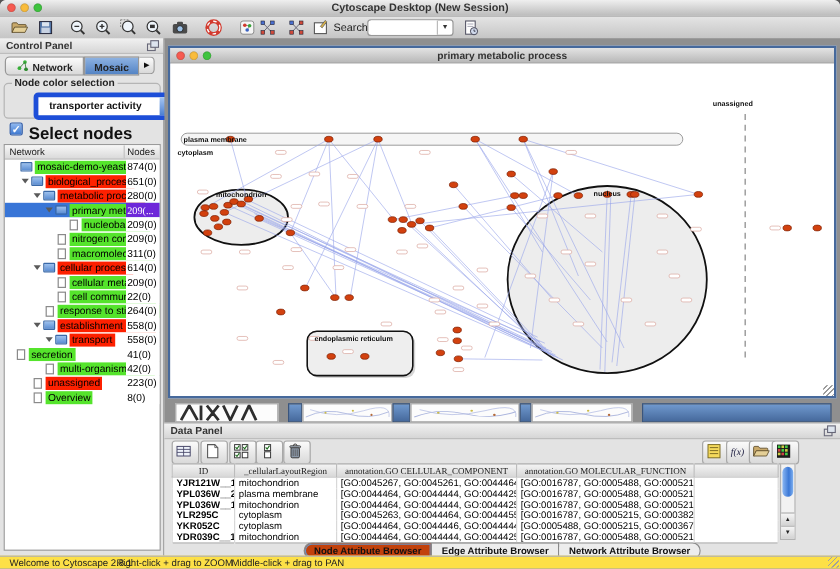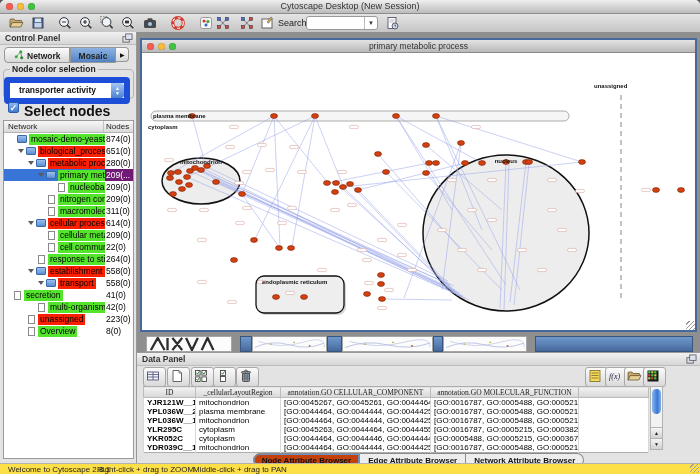--- a/index.html
+++ b/index.html
@@ -3,21 +3,21 @@
 <meta charset="utf-8">
 <style>
   html,body{margin:0;padding:0;background:#555;}
   #app{position:relative;width:700px;height:474px;font-family:"Liberation Sans",sans-serif;
        background:#e6e6e6;overflow:hidden;border-radius:5px 5px 0 0;}
   
   .titlebar{position:absolute;top:0;left:0;width:700px;height:13px;
     background:linear-gradient(#efefef,#bcbcbc);border-bottom:1px solid #8d8d8d;border-radius:5px 5px 0 0;}
   .light{position:absolute;top:3px;width:7px;height:7px;border-radius:50%;box-shadow:inset 0 0 1px rgba(0,0,0,.5);}
   .l-red{left:6px;background:#f75b51;}  .l-yel{left:17px;background:#f9bc3b;} .l-grn{left:28px;background:#3fc43f;}
-  .tb-title{position:absolute;left:0;right:0;top:1px;text-align:center;font-size:9px;font-weight:normal;color:#333;}
+  .tb-title{position:absolute;left:0;right:0;top:1px;text-align:center;font-size:9px;font-weight:bold;color:#333;}
   
   .toolbar{position:absolute;top:14px;left:0;width:700px;height:18px;
     background:linear-gradient(#e4e4e4,#c5c5c5);border-bottom:1px solid #959595;}
   .tb-icon{position:absolute;top:1px;width:16px;height:16px;}
   .tb-icon svg{width:16px;height:16px;}
   .search-label{position:absolute;left:278px;top:4px;font-size:9px;color:#222;}
   .search-box{position:absolute;left:306px;top:2px;width:70px;height:12px;background:#fff;border:1px solid #999;border-radius:3px;}
   .search-box input{position:absolute;left:2px;top:0px;width:52px;height:10px;border:none;font-size:8px;outline:none;font-family:"Liberation Sans",sans-serif;}
   .search-arrow{position:absolute;right:0;top:0;width:12px;height:12px;border-left:1px solid #bbb;font-size:6px;color:#333;text-align:center;line-height:12px;}
   
@@ -28,42 +28,42 @@
   .float-ic{position:absolute;right:3px;top:1px;width:11px;height:10px;}
   .cp-tabs{position:absolute;top:15px;left:4px;height:15px;display:flex;}
   .cp-tab{height:13px;font-size:8.5px;font-weight:bold;display:flex;align-items:center;gap:3px;padding:1px 8px 0 8px;
     border:1px solid #979797;background:linear-gradient(#fcfcfc,#d8d8d8);color:#222;}
   .cp-tab:first-child{border-radius:4px 0 0 4px;}
   .cp-tab.sel{background:linear-gradient(#8db2e2,#5383c4);}
   .cp-tab-arrow{width:13px;height:15px;border:1px solid #979797;border-left:none;border-radius:0 4px 4px 0;
     background:linear-gradient(#fcfcfc,#d8d8d8);font-size:6px;text-align:center;line-height:15px;color:#111;box-sizing:border-box;}
   .groupbox{position:absolute;left:3px;top:37px;width:129px;height:28px;border:1px solid #b5b5b5;border-radius:4px;}
   .gb-legend{position:absolute;top:-6px;left:6px;background:#e3e3e3;font-size:8.5px;font-weight:bold;color:#222;padding:0 2px;}
-  .combo{position:absolute;left:0;top:7px;width:114px;height:15px;background:#fff;border:6px solid #1d4ed8;border-radius:4px;}
+  .combo{position:absolute;left:24px;top:7px;width:114px;height:15px;background:#fff;border:4px solid #1d4ed8;border-radius:4px;}
   .combo-txt{position:absolute;left:9px;top:2px;font-size:8.5px;font-weight:bold;color:#111;}
   .combo-cap{position:absolute;right:0;top:0;width:13px;height:15px;border-radius:0 3px 3px 0;
     background:linear-gradient(#a6c6f2,#4d80d2);color:#fff;font-size:5px;line-height:5px;text-align:center;padding-top:3px;box-sizing:border-box;}
   .checkrow{position:absolute;left:8px;top:70px;height:12px;}
   .checkbox{position:absolute;left:0;top:0;width:11px;height:11px;border-radius:2px;border:1px solid #2d5aa8;
     background:linear-gradient(#8fb8f0,#3f79d0);color:#fff;font-size:9px;font-weight:bold;line-height:11px;text-align:center;box-sizing:border-box;}
   .checklabel{position:absolute;left:16px;top:1px;font-size:14px;font-weight:bold;color:#111;white-space:nowrap;}
   .tree-box{position:absolute;left:3px;top:88px;width:131px;bottom:4px;background:#fff;border:1px solid #9a9a9a;box-sizing:border-box;overflow:hidden;}
   .tree-head{height:11px;background:linear-gradient(#f7f7f7,#dadada);border-bottom:1px solid #b3b3b3;position:relative;font-size:8px;color:#222;}
   .th-net{position:absolute;left:4px;top:1px;} .th-nodes{position:absolute;left:102px;top:1px;}
   .th-div{position:absolute;left:99px;top:0;bottom:0;width:1px;background:#c3c3c3;}
   .tree-row{position:relative;height:12px;display:flex;align-items:center;font-size:8.5px;color:#000;white-space:nowrap;overflow:hidden;}
   .tree-row.sel{background:#3875d7;}
   .tr-arrow{width:0;height:0;border-left:3.5px solid transparent;border-right:3.5px solid transparent;border-top:4.5px solid #5a5a5a;margin-right:2px;flex:none;}
   .tr-spacer{width:9px;flex:none;}
   .ic-folder{width:10px;height:8px;background:linear-gradient(#9cc0ee,#5b8dd2);border:1px solid #3a69a8;border-radius:1px;margin-right:2px;flex:none;box-sizing:border-box;}
   .ic-file{width:7px;height:9px;background:#fff;border:1px solid #8a8a8a;margin:0 3px 0 1px;flex:none;box-sizing:border-box;}
   .hl{padding:0 2px;line-height:11px;}
   .hl-green{background:#55e42c;} .hl-red{background:#fd2000;}
   .nodes-val{position:absolute;left:101px;top:0;width:29px;height:12px;line-height:12px;font-size:8.5px;background:#fff;padding-left:1px;}
-  .tree-row.sel .nodes-val{background:#701a75;color:#fff;}
+  .tree-row.sel .nodes-val{background:#6d28d9;color:#fff;font-family:Liberation Serif, serif;}
   
   .desktop{position:absolute;left:137px;top:32px;width:563px;height:320px;background:#8f8f8f;}
   .netframe{position:absolute;left:3px;top:6px;width:557px;height:294px;border:2px solid #46699c;background:#fff;box-sizing:border-box;}
   .nf-title{position:absolute;left:0;top:0;right:0;height:12px;background:linear-gradient(#e3e3e3,#b8b8b8);border-bottom:1px solid #8a8a8a;}
   .nf-title .tb-title{font-size:8.5px;top:1px;}
   .nf-title .light{top:2.5px;}
   .nf-canvas{position:absolute;left:0;top:13px;right:0;bottom:0;background:#fff;overflow:hidden;}
   .nf-canvas svg{width:100%;height:100%;}
   .nf-grip{position:absolute;right:0;bottom:0;width:9px;height:9px;
     background:repeating-linear-gradient(135deg,transparent 0 2px,#9a9a9a 2px 3px);}

